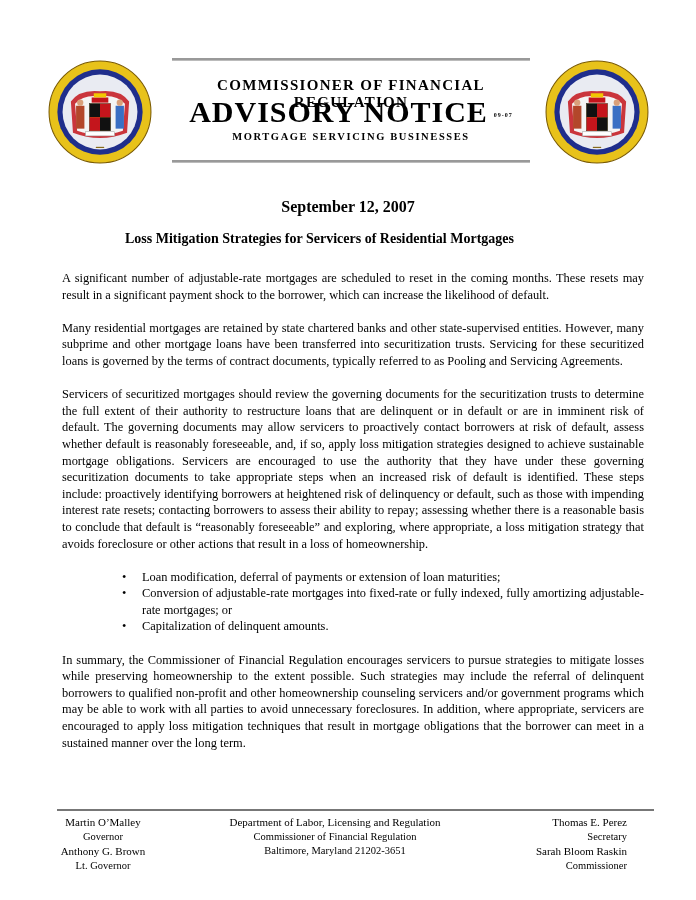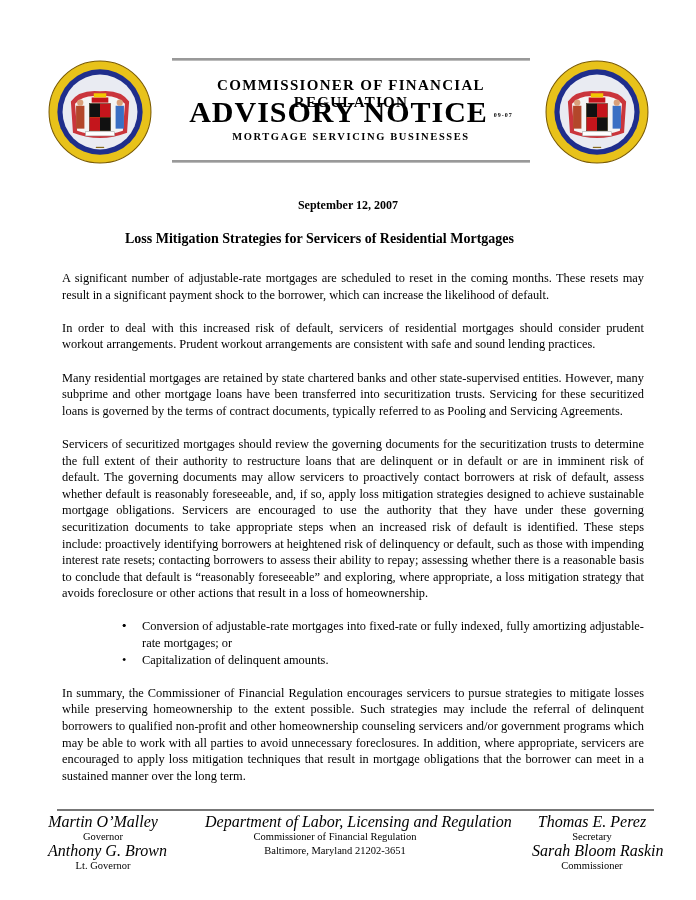--- a/index.html
+++ b/index.html
@@ -7,33 +7,33 @@
   .seal{position:absolute;width:104px;height:104px;}
   .seal.left{left:48px;top:60px;}
   .seal.right{left:545px;top:60px;}
   .hdr-rule{position:absolute;left:172px;width:358px;height:0;border-top:2px solid #999;border-bottom:1px solid #bbb;}
   .hdr-rule.top{top:58px;}
   .hdr-rule.bot{top:160px;}
   .hdr-line1{position:absolute;left:172px;width:358px;top:77px;text-align:center;font-weight:bold;font-size:15px;letter-spacing:1.3px;}
   .hdr-line2{position:absolute;left:172px;width:358px;top:95px;text-align:center;font-weight:bold;font-size:30px;letter-spacing:1px;line-height:34px;}
   .hdr-line2 .num{font-size:6px;letter-spacing:1px;vertical-align:middle;margin-left:6px;}
   .hdr-line3{position:absolute;left:172px;width:358px;top:131px;text-align:center;font-weight:bold;font-size:10.5px;letter-spacing:1.6px;}
-  .date{position:absolute;left:0;width:696px;top:198px;text-align:center;font-weight:bold;font-size:12px;}
+  .date{position:absolute;left:0;width:696px;top:198px;text-align:center;font-weight:bold;font-size:16px;}
   .title{position:absolute;left:0;width:639px;top:231px;text-align:center;font-weight:bold;font-size:14px;}
   .body{position:absolute;left:62px;width:582px;top:270px;font-size:12.4px;line-height:16.6px;text-align:justify;}
   .body p{margin:0 0 16.6px 0;}
   .body ul{margin:0 0 16.6px 0;padding-left:80px;list-style:none;}
   .body li{position:relative;padding-left:0;}
   .body li .bullet{position:absolute;left:-20px;top:0;}
   .foot-rule{position:absolute;left:57px;top:809px;width:597px;border-top:2px solid #777;}
   .foot{position:absolute;top:815px;text-align:center;font-size:10.5px;line-height:14.5px;}
-  .foot .big{font-size:16px;font-style:italic;}
+  .foot .big{font-size:11px;}
   .foot.l{left:48px;width:110px;}
   .foot.c{left:205px;width:260px;}
-  .foot.r{left:532px;width:120px;}
+  .foot.r{left:507px;width:120px;text-align:right;}
   .foot div{white-space:nowrap;}
 </style>
 </head>
 <body>
 
 <svg class="seal left" viewBox="0 0 100 100">
   <circle cx="50" cy="50" r="49" fill="#e8c21a" stroke="#7a5a00" stroke-width="1"></circle>
   <circle cx="50" cy="50" r="41" fill="#1f2e8c"></circle>
   <circle cx="50" cy="50" r="36" fill="#e9ebf2"></circle>
   <path d="M22 40 Q30 28 50 30 Q70 28 78 40 L76 70 Q50 80 24 70 Z" fill="#c4151c" opacity="0.85"></path>
@@ -77,25 +77,24 @@
 <div class="hdr-line1">COMMISSIONER OF FINANCIAL REGULATION</div>
 <div class="hdr-line2"><span>ADVISORY NOTICE</span><span class="num">09-07</span></div>
 <div class="hdr-line3">MORTGAGE SERVICING BUSINESSES</div>
 <div class="hdr-rule bot"></div>
 
 <div class="date">September 12, 2007</div>
 <div class="title">Loss Mitigation Strategies for Servicers of Residential Mortgages</div>
 
 <div class="body">
   <p>A significant number of adjustable-rate mortgages are scheduled to reset in the coming months.  These resets may result in a significant payment shock to the borrower, which can increase the likelihood of default.</p>
-  <p>In order to deal with this increased risk of default, servicers of residential mortgages should consider prudent workout arrangements.  Prudent workout arrangements are consistent with safe and sound lending practices.</p>
   <p>Many residential mortgages are retained by state chartered banks and other state-supervised entities.  However, many subprime and other mortgage loans have been transferred into securitization trusts.  Servicing for these securitized loans is governed by the terms of contract documents, typically referred to as Pooling and Servicing Agreements.</p>
   <p>Servicers of securitized mortgages should review the governing documents for the securitization trusts to determine the full extent of their authority to restructure loans that are delinquent or in default or are in imminent risk of default.  The governing documents may allow servicers to proactively contact borrowers at risk of default, assess whether default is reasonably foreseeable, and, if so, apply loss mitigation strategies designed to achieve sustainable mortgage obligations.  Servicers are encouraged to use the authority that they have under these governing securitization documents to take appropriate steps when an increased risk of default is identified.  These steps include: proactively identifying borrowers at heightened risk of delinquency or default, such as those with impending interest rate resets; contacting borrowers to assess their ability to repay; assessing whether there is a reasonable basis to conclude that default is “reasonably foreseeable” and exploring, where appropriate, a loss mitigation strategy that avoids foreclosure or other actions that result in a loss of homeownership.</p>
   <ul>
-    <li><span class="bullet">•</span></li>
+    <li><span class="bullet">•</span><span>Loan modification, deferral of payments or extension of loan maturities;</span></li>
     <li><span class="bullet">•</span><span>Conversion of adjustable-rate mortgages into fixed-rate or fully indexed, fully amortizing adjustable-rate mortgages; or</span></li>
     <li><span class="bullet">•</span><span>Capitalization of delinquent amounts.</span></li>
   </ul>
   <p>In summary, the Commissioner of Financial Regulation encourages servicers to pursue strategies to mitigate losses while preserving homeownership to the extent possible.  Such strategies may include the referral of delinquent borrowers to qualified non-profit and other homeownership counseling servicers and/or government programs which may be able to work with all parties to avoid unnecessary foreclosures.  In addition, where appropriate, servicers are encouraged to apply loss mitigation techniques that result in mortgage obligations that the borrower can meet in a sustained manner over the long term.</p>
 </div>
 
 <div class="foot-rule"></div>
 <div class="foot l">
   <div class="big">Martin O’Malley</div>
   <div>Governor</div>

